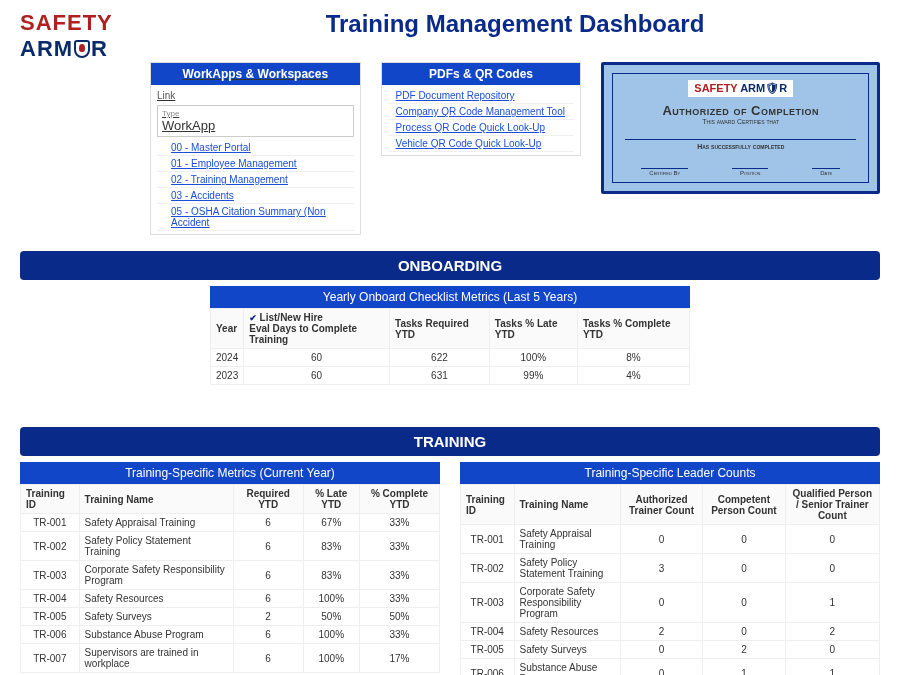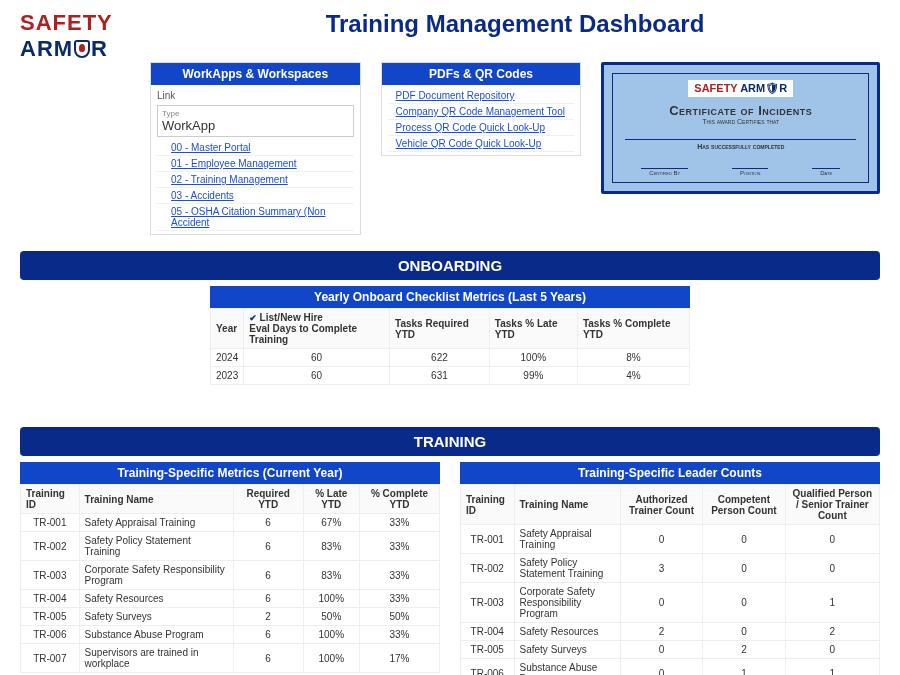--- a/index.html
+++ b/index.html
@@ -8,41 +8,41 @@
   .logo { width: 110px; flex-shrink: 0; }
   .logo .l1 { font-weight: 900; font-size: 22px; color: #b02020; letter-spacing: 1px; font-family: 'Arial Black', sans-serif; }
   .logo .l2 { font-weight: 900; font-size: 22px; color: #0a2a6a; letter-spacing: 1px; font-family: 'Arial Black', sans-serif; display: flex; align-items: center; }
   .logo .shield { display: inline-block; width: 16px; height: 18px; background: #fff; border: 2px solid #0a2a6a; border-radius: 3px 3px 8px 8px; margin: 0 1px; position: relative; }
   .logo .shield::after { content: ""; position: absolute; left: 3px; top: 2px; width: 6px; height: 8px; background: #b02020; border-radius: 50% 50% 40% 40%; }
   .title-area { flex: 1; text-align: center; }
   .page-title { color: #0a2a8a; font-size: 24px; font-weight: bold; margin-bottom: 0; }
   .top-panels { display: flex; gap: 20px; padding: 0 20px 10px 150px; align-items: flex-start; }
   .panel { border: 1px solid #ddd; }
   .panel-hdr { background: #1246c8; color: #fff; font-weight: bold; text-align: center; padding: 4px; font-size: 12px; }
-  .panel1 { width: 215px; }
+  .panel1 { width: 215px; text-decoration: underline; }
   .panel2 { width: 205px; }
   .panel-body { padding: 3px 6px; }
   .link-label { font-size: 10px; color: #555; padding: 2px 0 4px; }
   .type-lbl { font-size: 8px; color: #888; }
   .workapp { font-size: 13px; font-weight: 500; border: 1px solid #ccc; padding: 3px 4px; margin-bottom: 3px; }
   .link-list a { display: block; color: #1b4fd8; text-decoration: underline; font-size: 10px; padding: 2px 0 2px 14px; border-bottom: 1px solid #f0f0f0; }
   .panel2 .link-list a { padding-left: 8px; }
   .cert { width: 284px; border: 3px solid #0a2a8a; padding: 8px; background: #9fc4e8; border-radius: 2px; }
   .cert-inner { border: 1px solid #0a2a8a; padding: 6px; text-align: center; background: #9fc4e8; }
   .cert .brand { background: #fff; display: inline-block; padding: 2px 6px; font-weight: 900; font-size: 11px; }
   .cert .brand .s1 { color: #b02020; }
   .cert .brand .s2 { color: #0a2a6a; }
   .cert .ctitle { font-variant: small-caps; font-weight: bold; font-size: 13px; margin-top: 6px; letter-spacing: 0.5px; }
   .cert .csub { font-variant: small-caps; font-size: 7px; margin-bottom: 8px; }
   .cert .cline { font-variant: small-caps; font-size: 7px; font-weight: bold; border-top: 1px solid #0a2a8a; padding-top: 3px; margin: 14px 6px 0; }
   .cert .sigs { display: flex; justify-content: space-around; font-size: 6px; font-variant: small-caps; margin-top: 18px; }
   .cert .sigs span { border-top: 1px solid #0a2a8a; padding: 1px 8px 0; }
   .section-band { background: #0a2a8a; color: #fff; font-weight: bold; text-align: center; padding: 6px; font-size: 15px; margin: 6px 20px; border-radius: 4px; }
   .center-block { margin: 6px auto; }
-  .sub-hdr { background: #1246c8; color: #fff; font-weight: bold; text-align: center; padding: 4px; font-size: 12px; }
+  .sub-hdr { background: #1246c8; color: #fff; font-weight: normal; text-align: center; padding: 4px; font-size: 12px; }
   table { border-collapse: collapse; width: 100%; }
   th, td { border: 1px solid #eee; padding: 3px 5px; font-size: 10px; text-align: left; }
   th { background: #fafafa; font-weight: bold; }
   td.c, th.c { text-align: center; }
   .onboard-tbl { width: 480px; }
   .check { color: #0a2a8a; font-size: 9px; }
   .two-col { display: flex; gap: 20px; padding: 0 20px; }
   .col { flex: 1; }
   .col table { margin-bottom: 8px; }
 </style>
@@ -92,21 +92,21 @@
         <a href="#">Vehicle QR Code Quick Look-Up</a>
       </div>
     </div>
   </div>
 
   <div class="cert">
     <div class="cert-inner">
       <div class="brand">
         <span class="s1">SAFETY</span> <span class="s2">ARM🛡R</span>
       </div>
-      <div class="ctitle">Certificate of Incidents</div>
+      <div class="ctitle">Authorized of Completion</div>
       <div class="csub">This award Certifies that</div>
       <div class="cline">Has successfully completed</div>
       <div class="sigs">
         <span>Certified By</span>
         <span>Position</span>
         <span>Date</span>
       </div>
     </div>
   </div>
 </div>

